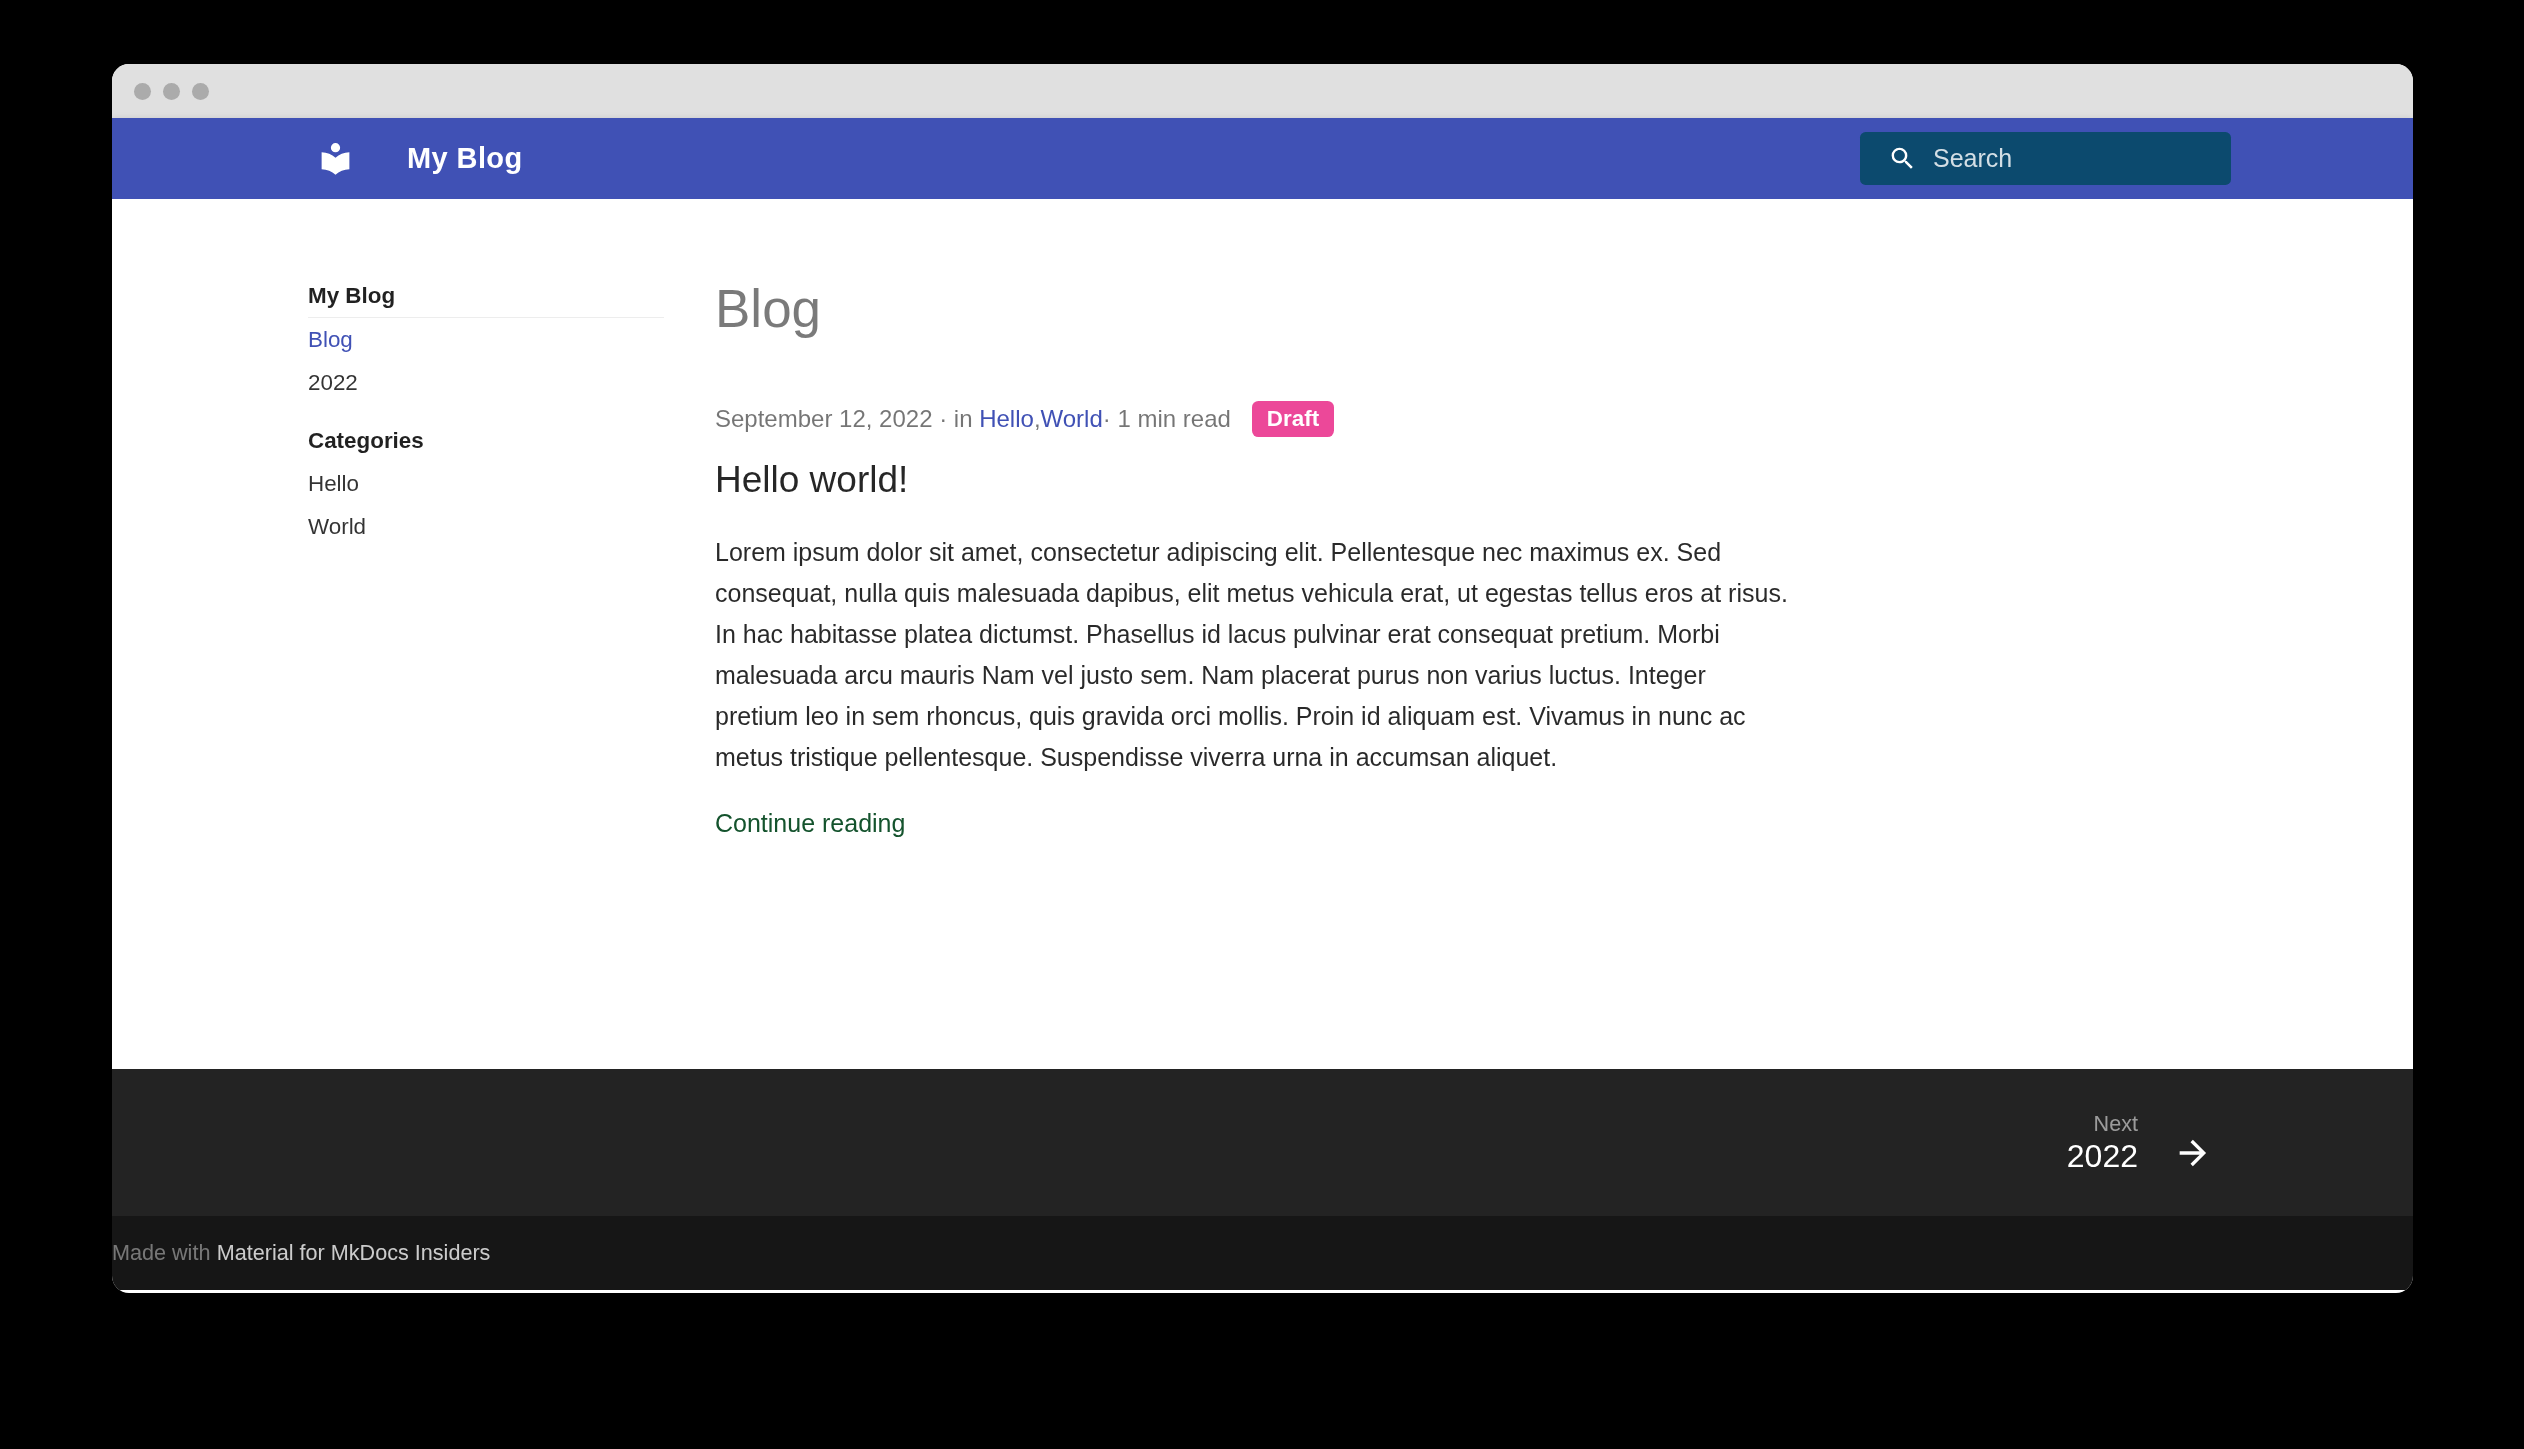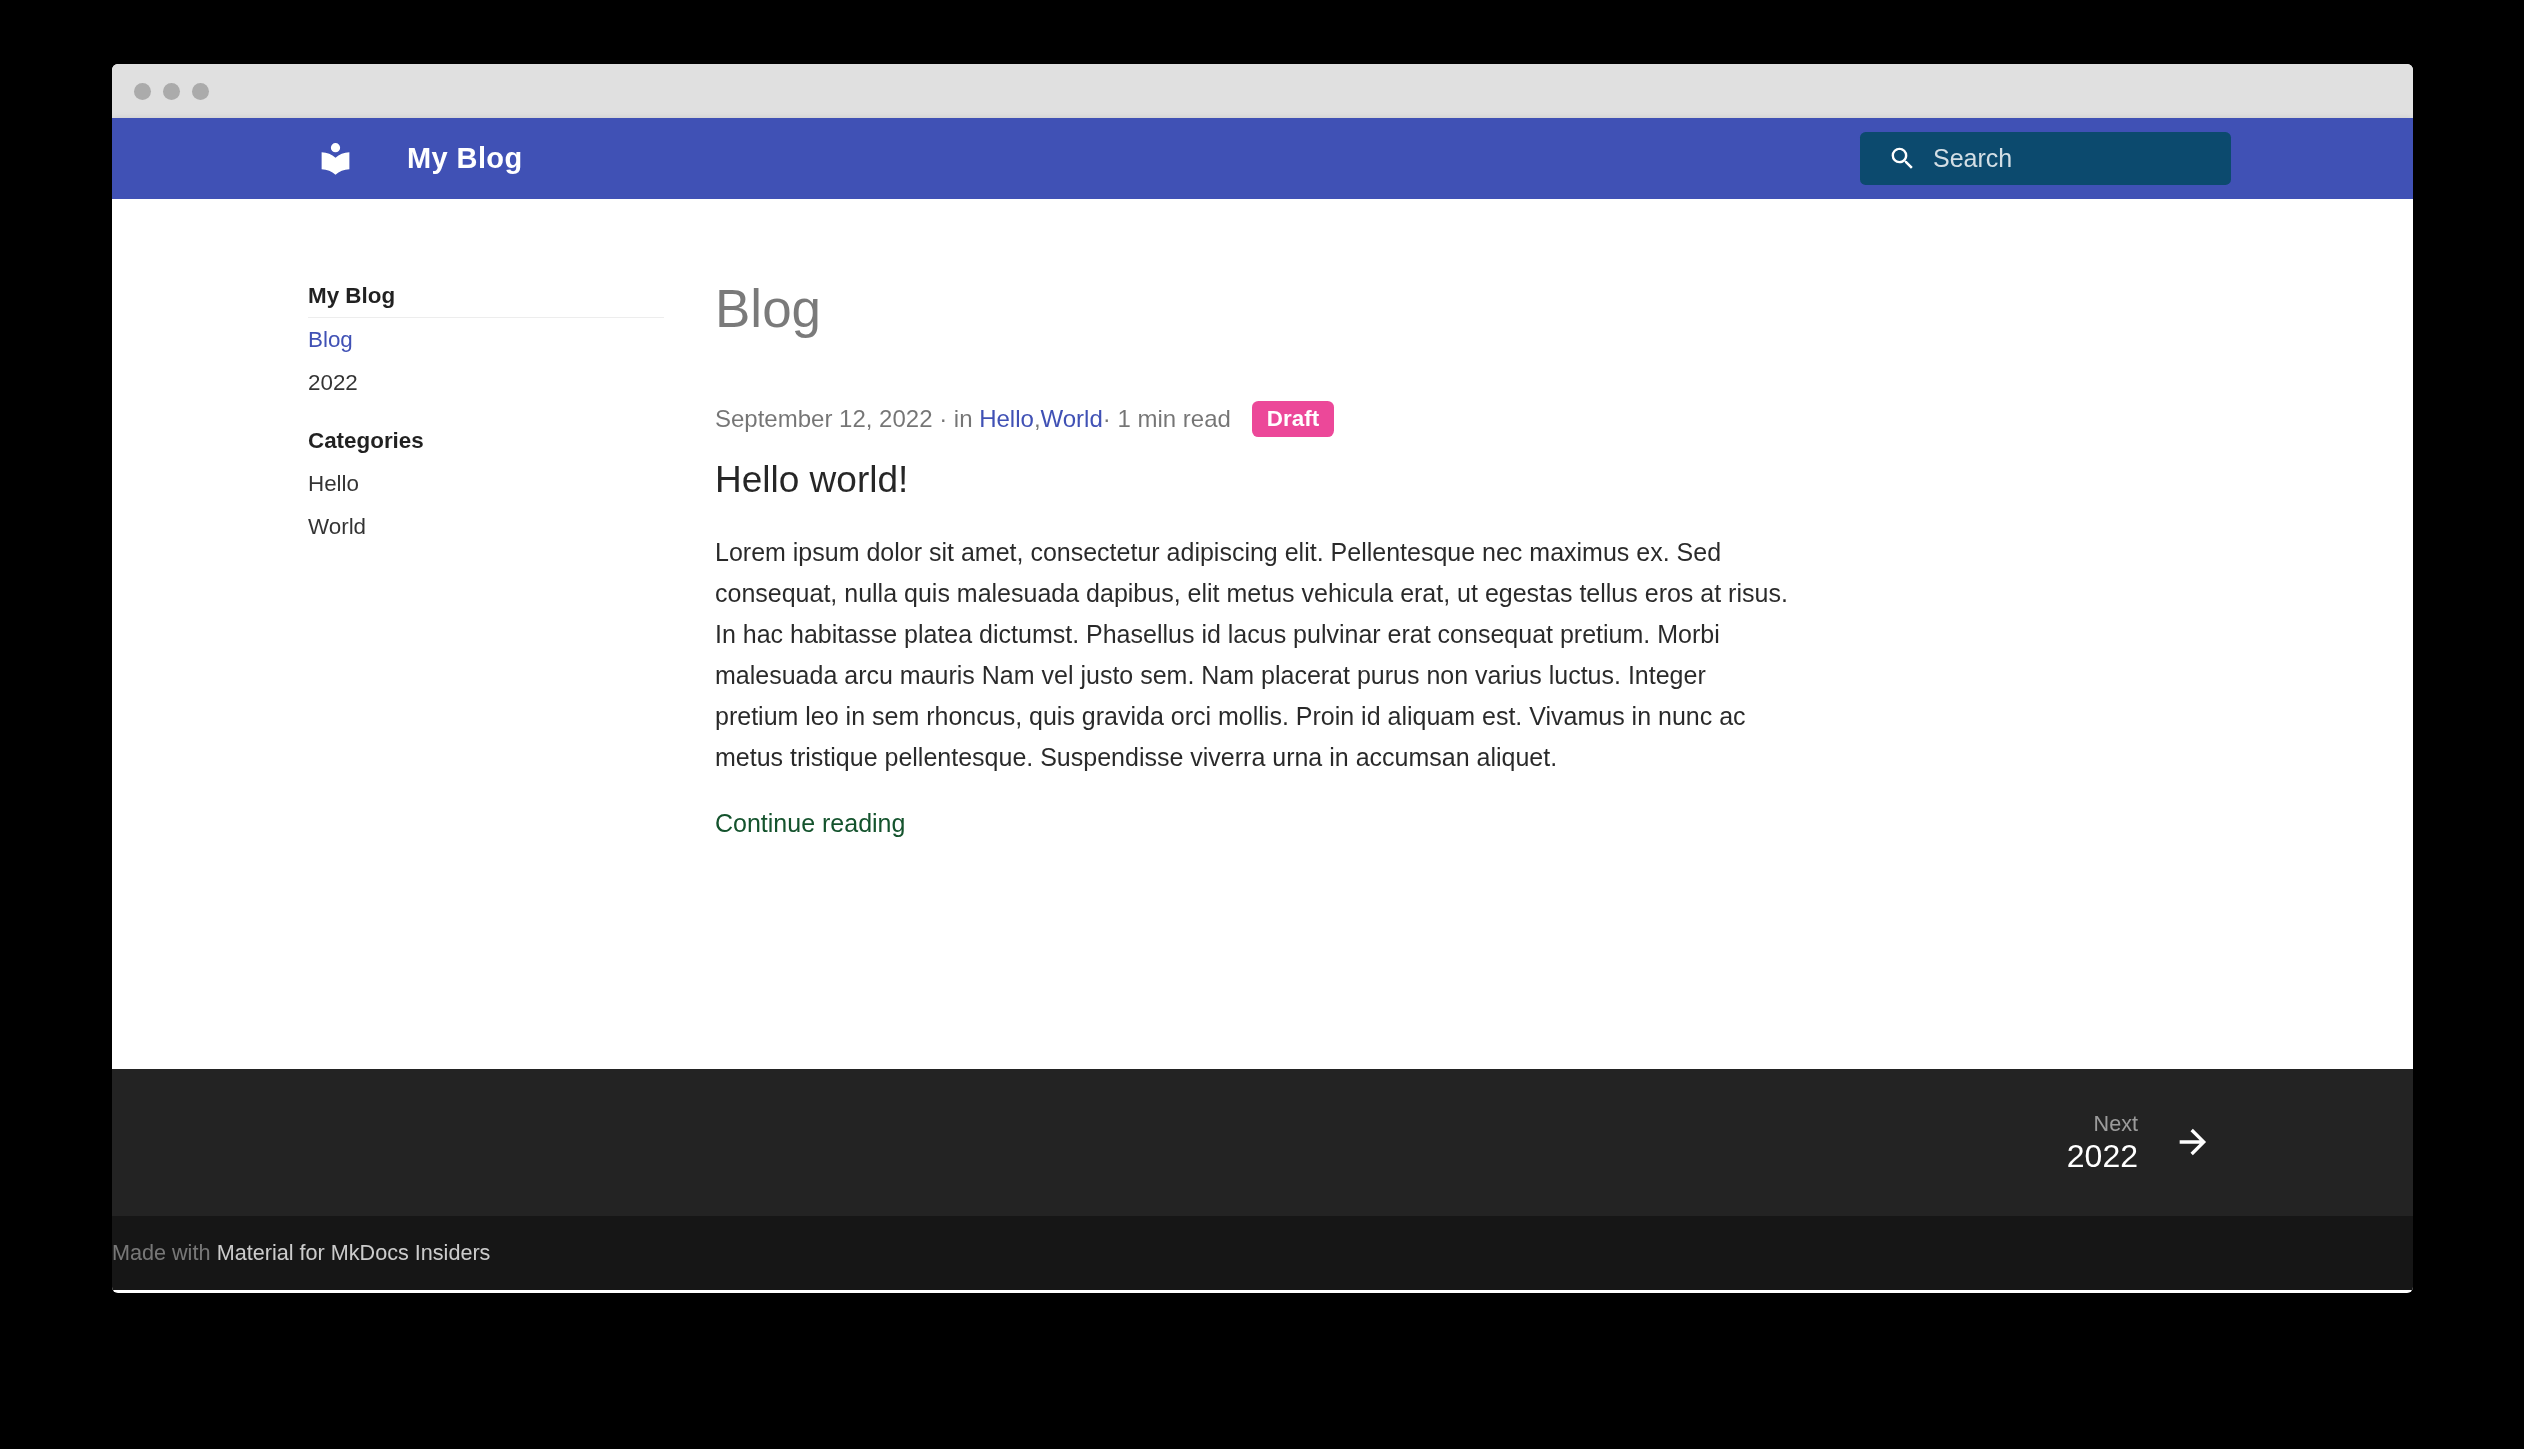--- a/index.html
+++ b/index.html
@@ -1,21 +1,21 @@
 <!DOCTYPE html>
 <html style="font-size:12.8px"><head>
 <meta charset="utf-8">
 <style>
   * { margin:0; padding:0; box-sizing:border-box; }
   html,body { width:2525px; height:1449px; background:#000; overflow:hidden;
               font-family:"Liberation Sans", sans-serif; }
 
   
   .window { position:absolute; left:112px; top:64px; width:2301px; height:1229px;
-            border-radius:6px; overflow:hidden; background:#fff; }
+            border-radius:17px; overflow:hidden; background:#fff; }
 
   
   .titlebar { height:54px; background:#e0e0e0; display:flex; align-items:center;
               padding-left:22.4px; }
   .dot { width:17px; height:17px; border-radius:50%; background:#ababab; margin-right:12px; }
 
   
   .header { height:81px; background:#4051b5; display:flex; align-items:center;
             padding:0 0 0 205px; position:relative;
             box-shadow:0 3.2px 8px rgba(0,0,0,0.22); }
@@ -56,21 +56,21 @@
   .post-title { margin-top:17.6px; font-size:37px; font-weight:300; line-height:48px;
                 color:rgba(0,0,0,0.85); }
   .excerpt { margin-top:28px; font-size:25px; line-height:41px; color:rgba(0,0,0,0.84);
              white-space:pre-line; }
   .continue { display:inline-block; margin-top:25px; font-size:25px; line-height:41px;
               color:#14532d; text-decoration:none; }
 
   
   .footer { height:147px; background:#232323; display:flex; align-items:center;
             justify-content:flex-end; padding-right:200px; }
-  .next-block { display:flex; align-items:center; }
+  .next-block { display:flex; align-items:flex-end; }
   .next-labels { text-align:right; }
   .next-label { font-size:21.6px; line-height:27px; color:rgba(255,255,255,0.55); }
   .next-title { font-size:32px; line-height:38px; color:#fff; }
   .next-arrow { width:40px; height:40px; color:#fff; margin-left:35px; margin-bottom:1.6px; }
 
   .footer-meta { height:74px; background:#161616; display:flex; align-items:center;
                  font-size:21.6px; }
   .made-with { color:rgba(255,255,255,0.42); }
   .theme-link { color:rgba(255,255,255,0.78); text-decoration:none; margin-left:6.4px; }
 </style>

